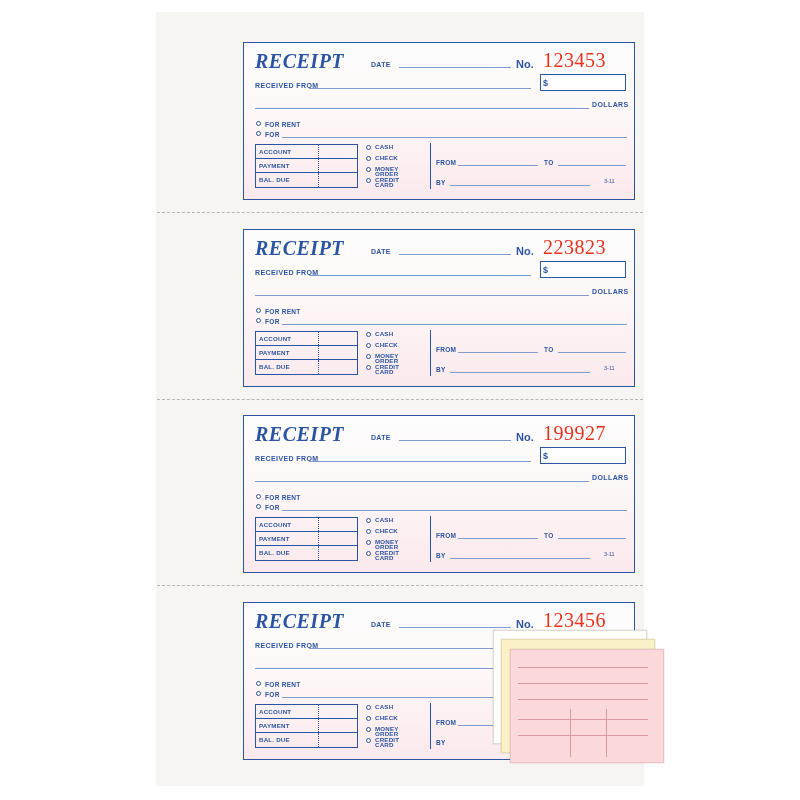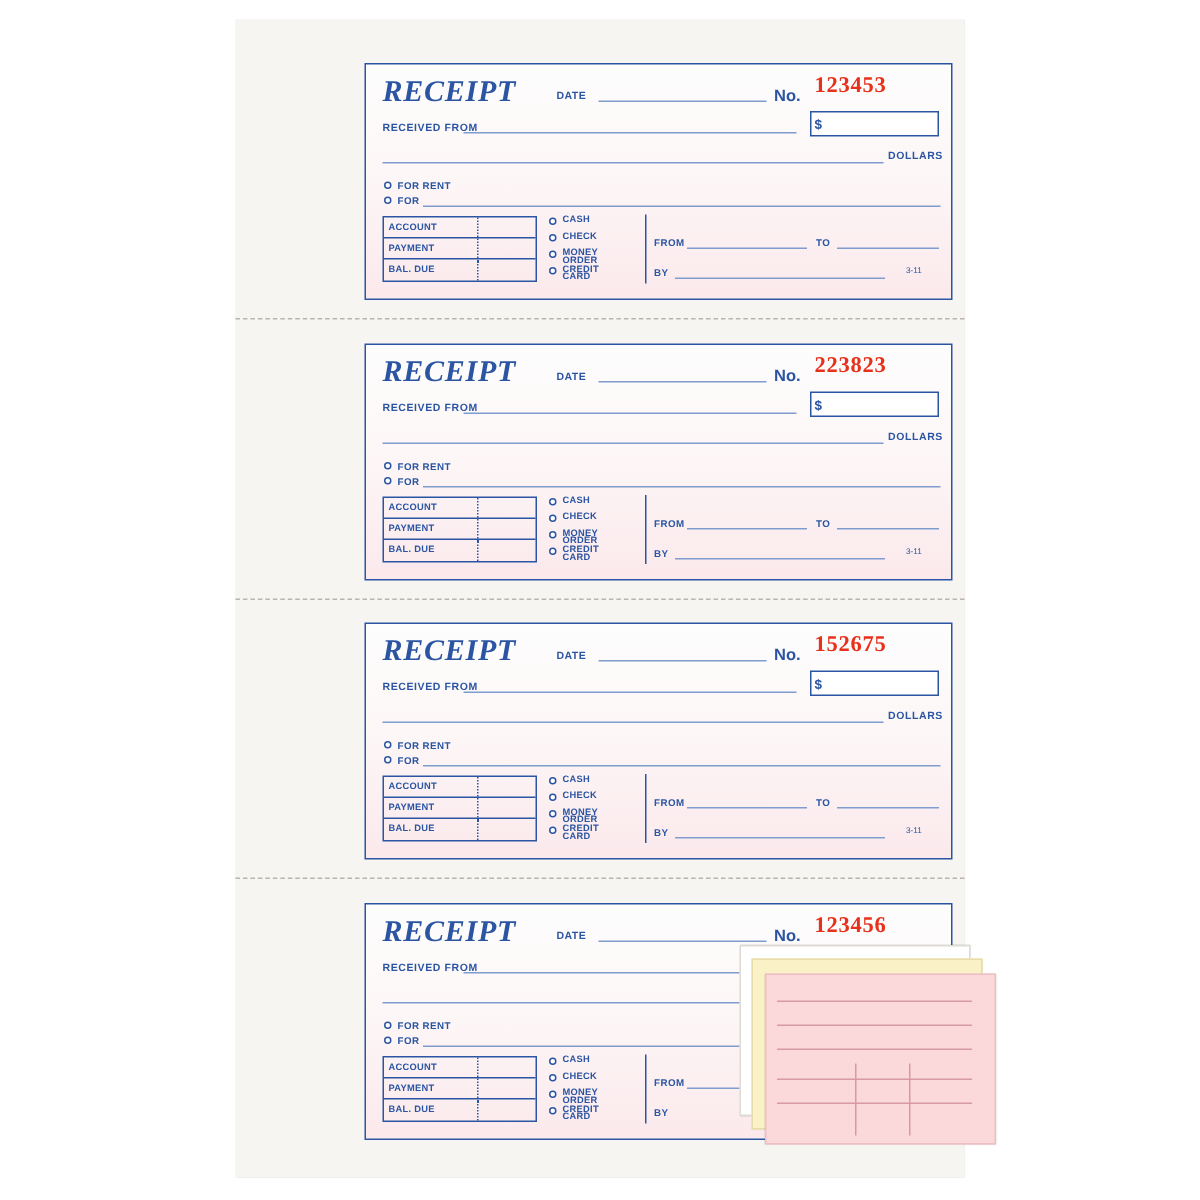--- a/index.html
+++ b/index.html
@@ -92,22 +92,22 @@
     top: 15px;
     font-size: 11px;
     font-weight: bold;
     color: #2b55a3;
   }
   .rc-no-value {
     position: absolute;
     left: 299px;
     top: 6px;
     font-family: "Liberation Serif", serif;
-    font-weight: bold;
-    font-size: 15px;
+    font-weight: normal;
+    font-size: 20px;
     color: #e8311b;
     letter-spacing: 0.5px;
   }
   .rc-recd-label {
     position: absolute;
     left: 11px;
     top: 39px;
     font-size: 7px;
     font-weight: bold;
     color: #2b55a3;
@@ -512,21 +512,21 @@
       <div class="rc-by-label">BY</div>
       <div class="rc-by-rule"></div>
       <div class="rc-code">3-11</div>
     </div>
 
     <div class="receipt r3">
       <div class="rc-title">RECEIPT</div>
       <div class="rc-date-label">DATE</div>
       <div class="rc-date-rule"></div>
       <div class="rc-no-label">No.</div>
-      <div class="rc-no-value">152675</div>
+      <div class="rc-no-value">199927</div>
 
       <div class="rc-recd-label">RECEIVED FROM</div>
       <div class="rc-recd-rule"></div>
       <div class="rc-amount-box">
         <span class="rc-amount-dollar">$</span>
       </div>
 
       <div class="rc-dollars-rule"></div>
       <div class="rc-dollars-label">DOLLARS</div>
 

